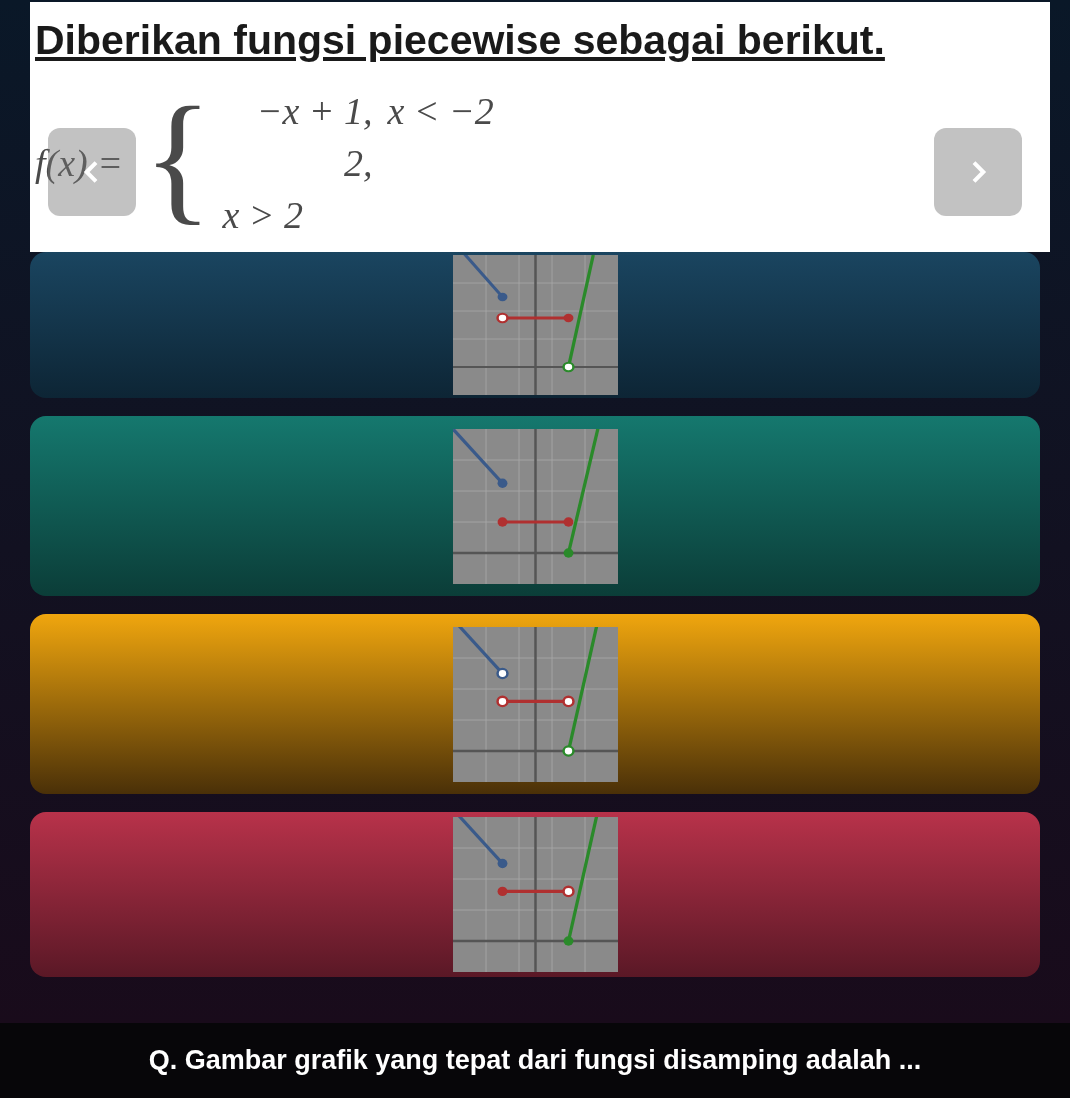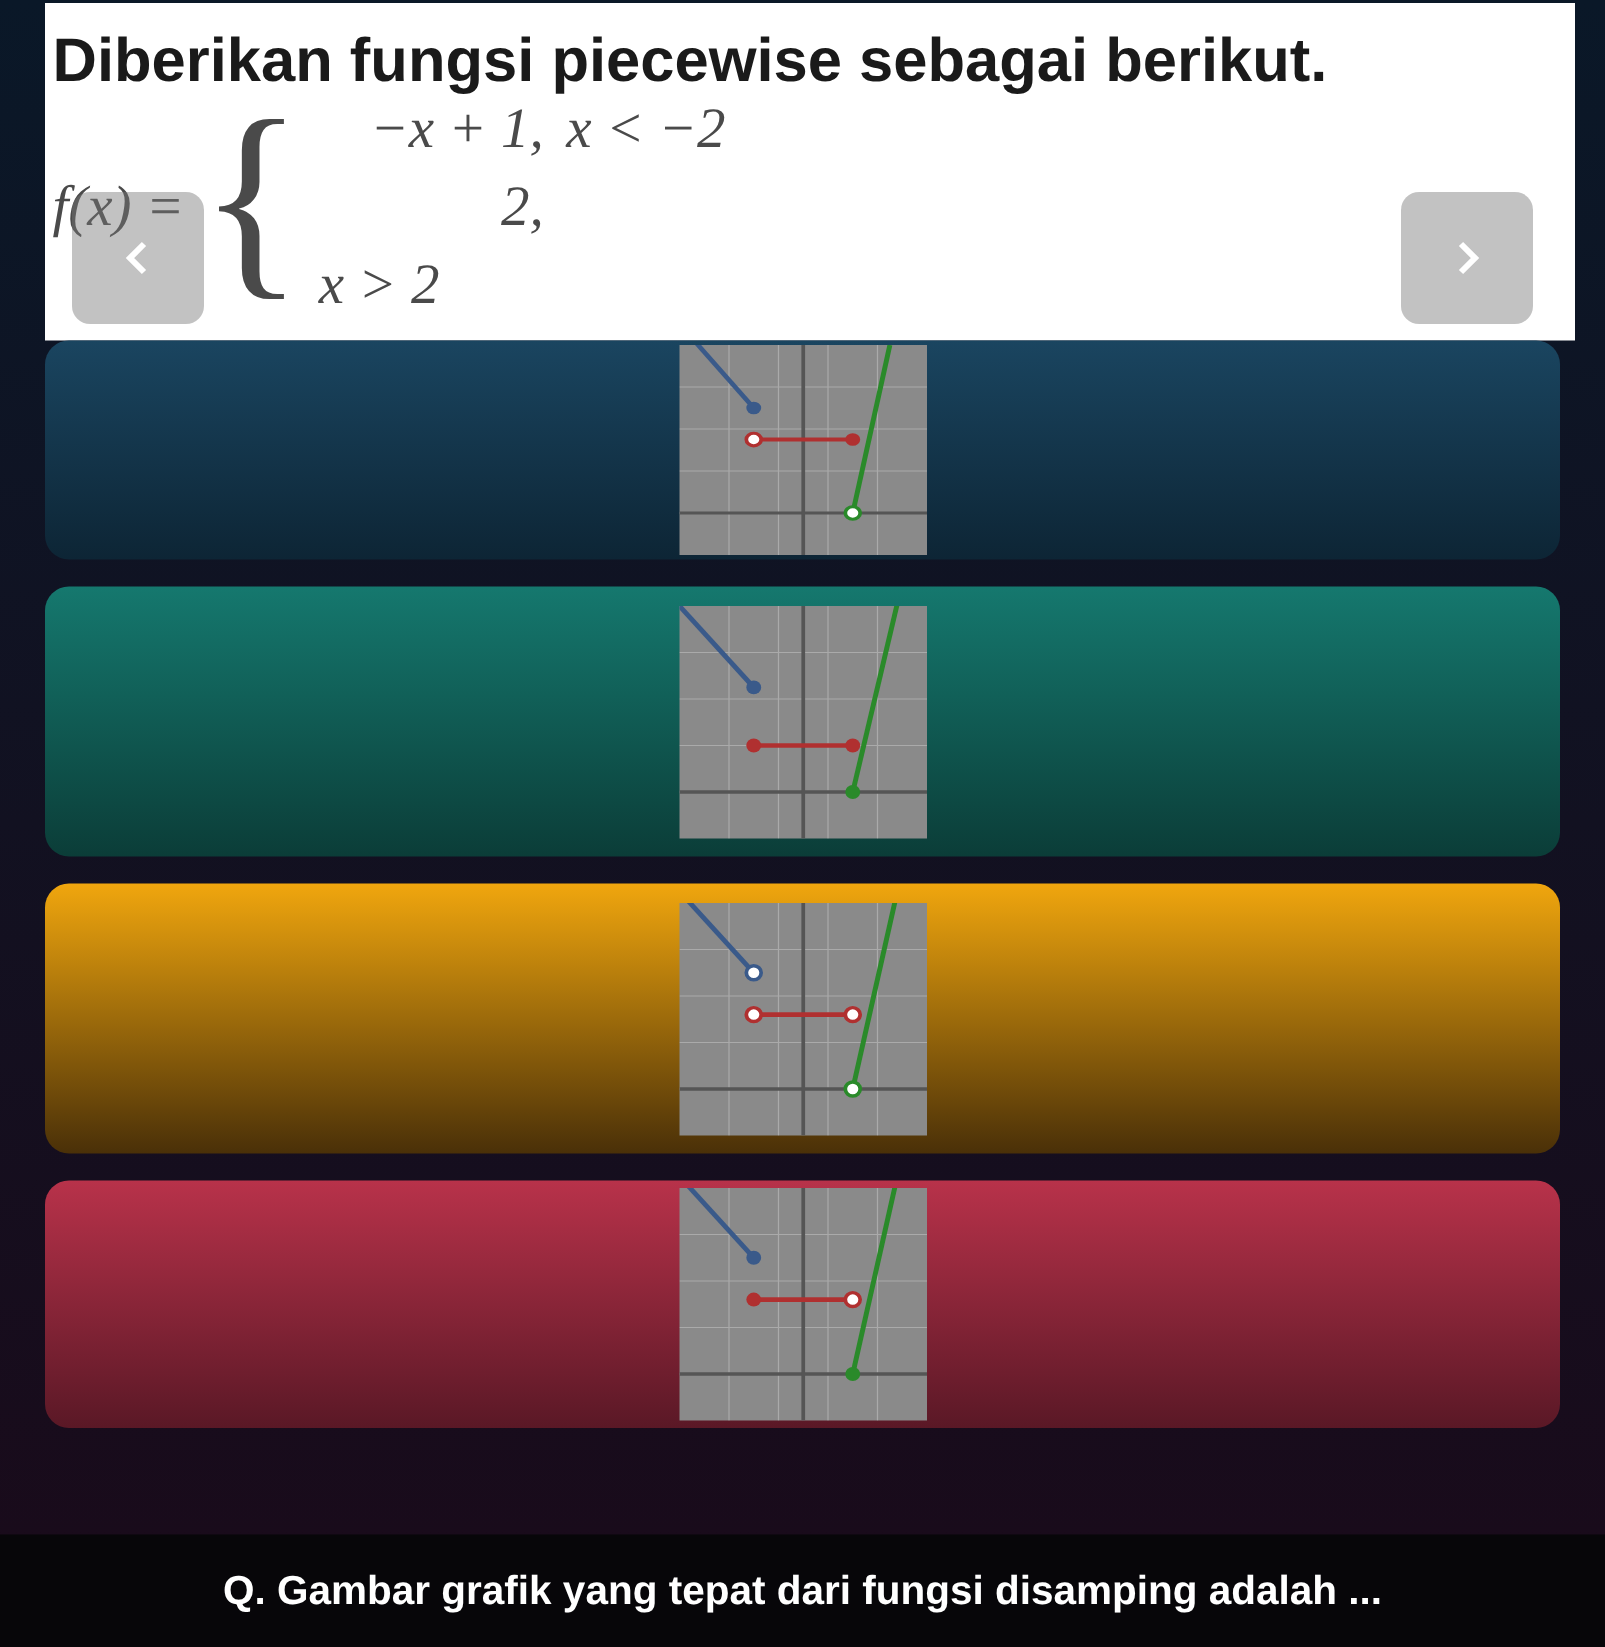--- a/index.html
+++ b/index.html
@@ -19,34 +19,36 @@
       background: white;
       width: 1020px;
       margin: 2px 30px 0 30px;
       padding: 15px 5px 15px 5px;
       position: relative;
     }
     .question-title {
       font-size: 41px;
       font-weight: 700;
       color: #1a1a1a;
+      margin-bottom: 25px;
       white-space: nowrap;
       overflow: hidden;
+      text-decoration: underline;
     }
     .piecewise {
       font-family: 'Times New Roman', serif;
       font-size: 38px;
       color: #4a4a4a;
       font-style: italic;
       display: flex;
       align-items: center;
       padding-left: 0px;
     }
     .fx {
-      margin-right: 10px;
+      margin-right: 20px;
     }
     .brace {
       font-size: 145px;
       font-weight: 200;
       line-height: 0.85;
       margin-right: 10px;
       font-style: normal;
       position: relative;
       top: -5px;
     }

